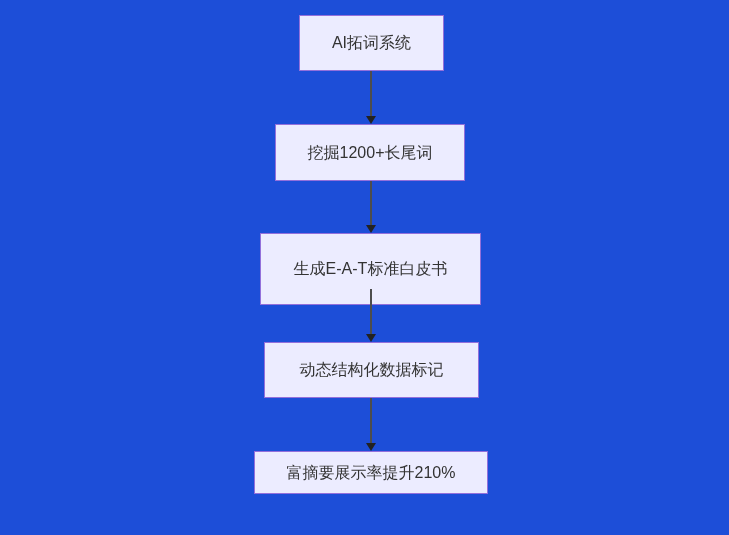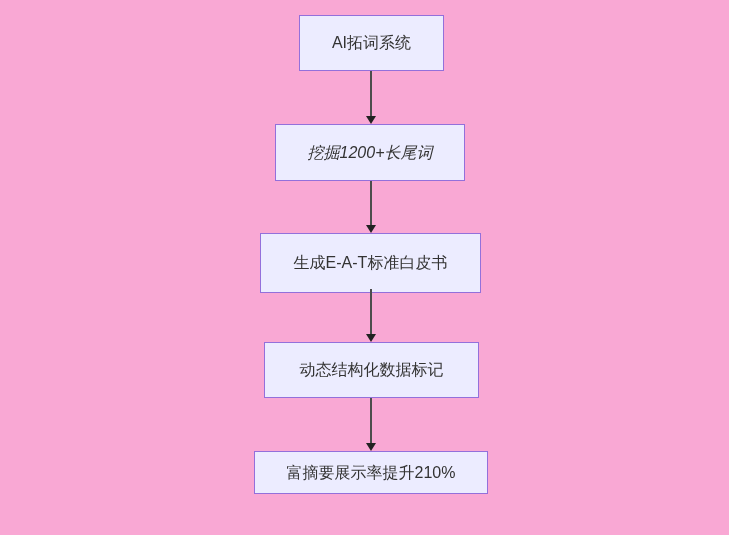--- a/index.html
+++ b/index.html
@@ -6,41 +6,41 @@
     margin: 0;
     padding: 0;
   }
   body {
     font-family: "Liberation Sans", "DejaVu Sans", sans-serif;
   }
   .canvas {
     position: relative;
     width: 729px;
     height: 535px;
-    background: #f9a8d4;
+    background: #1d4ed8;
     overflow: hidden;
   }
   .flow-node {
     position: absolute;
     box-sizing: border-box;
     background: #ECECFF;
     border: 1px solid #9370DB;
     color: #333333;
     font-size: 16px;
     line-height: 1;
     display: flex;
     align-items: center;
     justify-content: center;
     white-space: nowrap;
     text-align: center;
   }
   
   .n1 { left: 299px; top: 15px;  width: 145px; height: 56px; }
-  .n2 { left: 275px; top: 124px; width: 190px; height: 57px; font-style: italic; }
-  .n3 { left: 260px; top: 233px; width: 221px; height: 60px; }
+  .n2 { left: 275px; top: 124px; width: 190px; height: 57px; }
+  .n3 { left: 260px; top: 233px; width: 221px; height: 72px; }
   .n4 { left: 264px; top: 342px; width: 215px; height: 56px; }
   .n5 { left: 254px; top: 451px; width: 234px; height: 43px; }
 
   .edge {
     position: absolute;
     left: 370px;
     width: 2px;
     background: #4d4d4d;
   }
   .edge::after {

